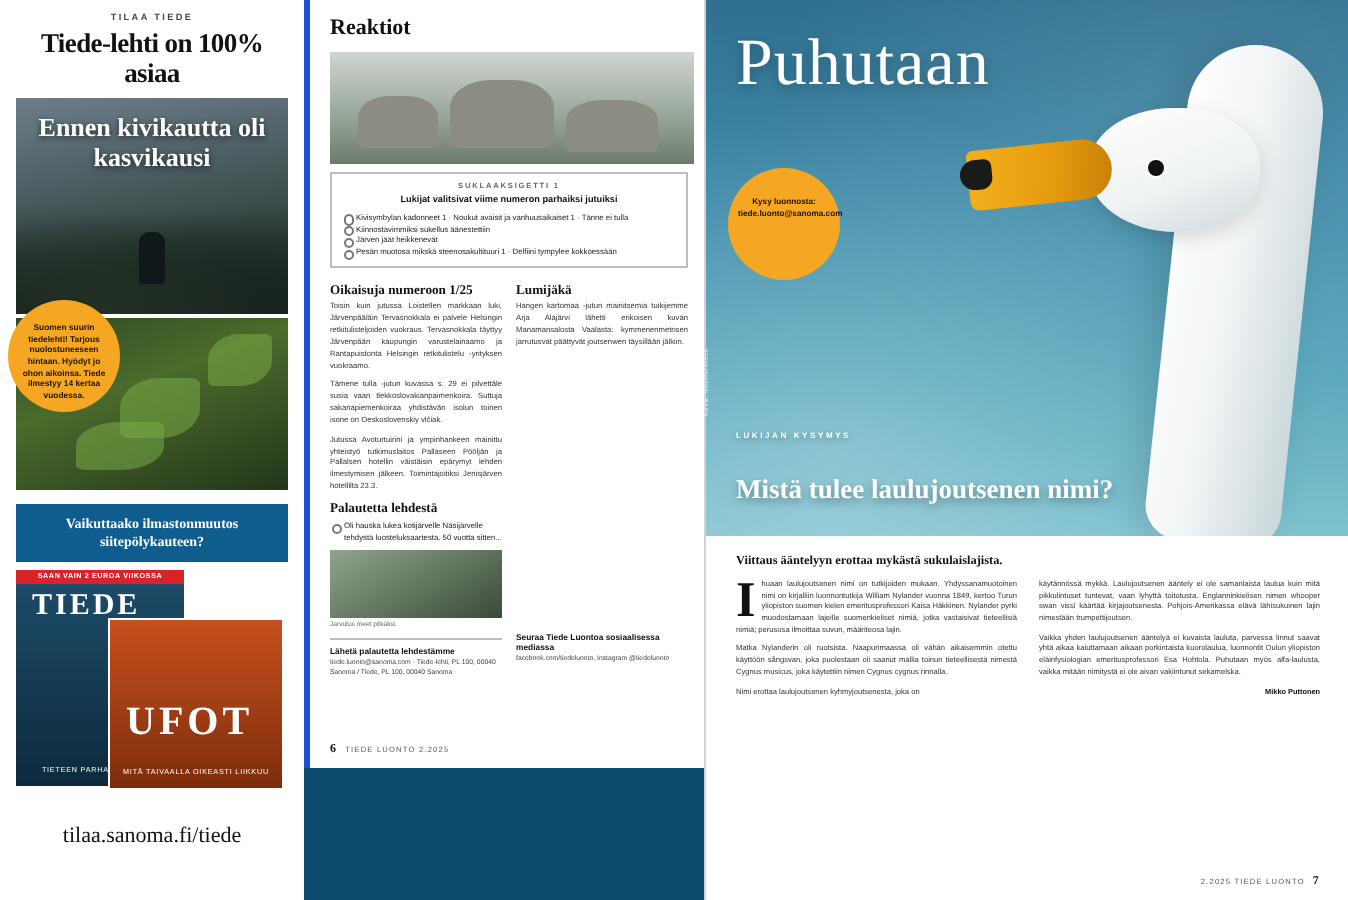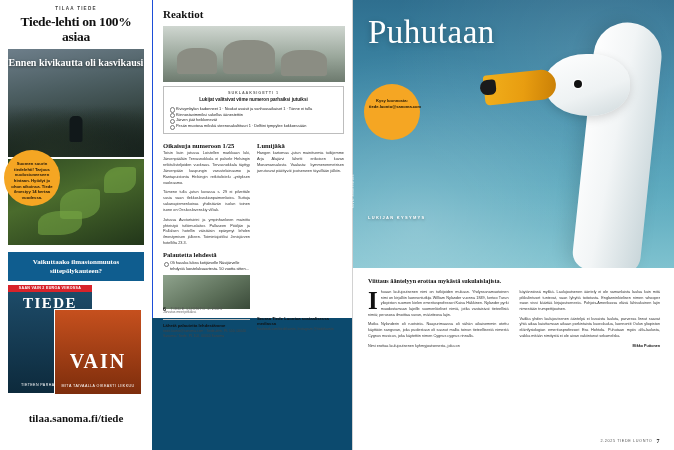--- a/index.html
+++ b/index.html
@@ -51,21 +51,21 @@
   .ad-photo .fig {
     position: absolute; left: 50%; bottom: 14%;
     transform: translateX(-50%);
     width: 13px; height: 26px;
     background: #11181a; border-radius: 5px 5px 2px 2px;
   }
   .ad-overlay-txt {
     position: absolute; top: 8px; left: 0; width: 100%;
     text-align: center; color: #fff;
     font-family: "Liberation Serif", serif;
-    font-weight: bold; font-size: 10px; line-height: 1.15;
+    font-weight: bold; font-size: 13px; line-height: 1.15;
     text-shadow: 0 1px 3px rgba(0,0,0,.6);
   }
   .ad-badge {
     position: absolute; left: 4px; top: 150px;
     width: 56px; height: 56px; border-radius: 50%;
     background: #f5a623;
     color: #20160a; font-size: 4.2px; line-height: 1.35;
     text-align: center; padding: 11px 5px 0 5px;
     font-weight: bold;
     z-index: 5;
@@ -102,43 +102,43 @@
     border: 1px solid #fff;
   }
   .cover-top-band {
     position: absolute; top: 0; left: 0; width: 100%;
     background: #d8232a; color: #fff;
     font-size: 3.6px; text-align: center; padding: 1.5px 0;
     letter-spacing: .3px; font-weight: bold;
   }
   .cover-logo {
     position: absolute; top: 10px; left: 0; width: 100%;
-    text-align: center; color: #fff;
+    color: #fff;
     font-family: "Liberation Serif", serif; font-weight: bold;
-    font-size: 15px; letter-spacing: 1.5px;
+    font-size: 15px; letter-spacing: 1.5px; padding-left: 8px;
   }
   .cover-b .cover-logo { font-size: 20px; top: 40px; letter-spacing: 2px; }
   .cover-sub {
     position: absolute; bottom: 6px; left: 0; width: 100%;
     text-align: center; color: #fff; font-size: 3.6px; letter-spacing: .4px;
   }
   .ad-url {
     width: 152px; text-align: center;
     font-family: "Liberation Serif", serif;
-    font-weight: bold; font-size: 11px; color: #111;
+    font-weight: normal; font-size: 11px; color: #111;
     position: absolute; bottom: 26px; left: 0;
   }
 
   
   .mid-col {
     position: relative;
-    width: 200px; height: 318px; flex: 0 0 200px;
+    width: 200px; height: 384px; flex: 0 0 200px;
     background: #fff;
     padding: 8px 8px 8px 10px;
-    border-left: 1px solid #1d4ed8;
+    border-left: 3px solid #1d4ed8;
   }
   .mid-title {
     font-family: "Liberation Serif", serif;
     font-weight: bold; font-size: 11px; color: #111;
     margin-bottom: 6px;
   }
   .mid-photo {
     position: relative; width: 182px; height: 56px;
     background: linear-gradient(180deg,#cfd6d0 0%,#9aa79b 55%,#6d7a6e 100%);
     overflow: hidden; margin-bottom: 4px;
@@ -333,21 +333,21 @@
 
       <div class="ad-strip">Vaikuttaako ilmastonmuutos siitepölykauteen?</div>
 
       <div class="ad-covers">
         <div class="cover cover-a">
           <div class="cover-top-band">SAAN VAIN 2 EUROA VIIKOSSA</div>
           <div class="cover-logo">TIEDE</div>
           <div class="cover-sub">TIETEEN PARHAAT UUTISET</div>
         </div>
         <div class="cover cover-b">
-          <div class="cover-logo">VAIN</div>
+          <div class="cover-logo">UFOT</div>
           <div class="cover-sub">MITÄ TAIVAALLA OIKEASTI LIIKKUU</div>
         </div>
       </div>
 
       <div class="ad-url">tilaa.sanoma.fi/tiede</div>
     </div>
   </div>
 
   <div class="mid-col">
     <div class="mid-title">Reaktiot</div>
@@ -412,20 +412,21 @@
   <div class="right-col">
     <div class="hero">
       <div class="hero-title">Puhutaan</div>
       <div class="swan-neck"></div>
       <div class="swan-head"></div>
       <div class="swan-bill"></div>
       <div class="swan-bill-tip"></div>
       <div class="swan-eye"></div>
       <div class="hero-badge">Kysy luonnosta: tiede.luonto@sanoma.com</div>
       <div class="hero-kicker">LUKIJAN KYSYMYS</div>
+      <div class="hero-sub">Mistä tulee laulujoutsenen nimi?</div>
       <div class="photo-credit">Kuva: Shutterstock</div>
     </div>
 
     <div class="right-body">
       <p class="lede">Viittaus ääntelyyn erottaa mykästä sukulaislajista.</p>
       <div class="cols2">
         <div class="col">
           <p class="dropcap">Ihuaan laulujoutsenen nimi on tutkijoiden mukaan. Yhdyssanamuotoinen nimi on kirjalliin luonnontutkija William Nylander vuonna 1849, kertoo Turun yliopiston suomen kielen emeritusprofessori Kaisa Häkkinen. Nylander pyrki muodostamaan lajeille suomenkieliset nimiä, jotka vastaisivat tieteellisiä nimiä; perusosa ilmoittaa suvun, määriteosa lajin.</p>
           <p>Matka Nylanderin oli ruotsista. Naapurimaassa oli vähän aikaisemmin otettu käyttöön sångsvan, joka puolestaan oli saanut mallia toinun tieteellisestä nimestä Cygnus musicus, joka käytettiin nimen Cygnus cygnus rinnalla.</p>
           <p>Nimi erottaa laulujoutsenen kyhmyjoutsenesta, joka on</p>

